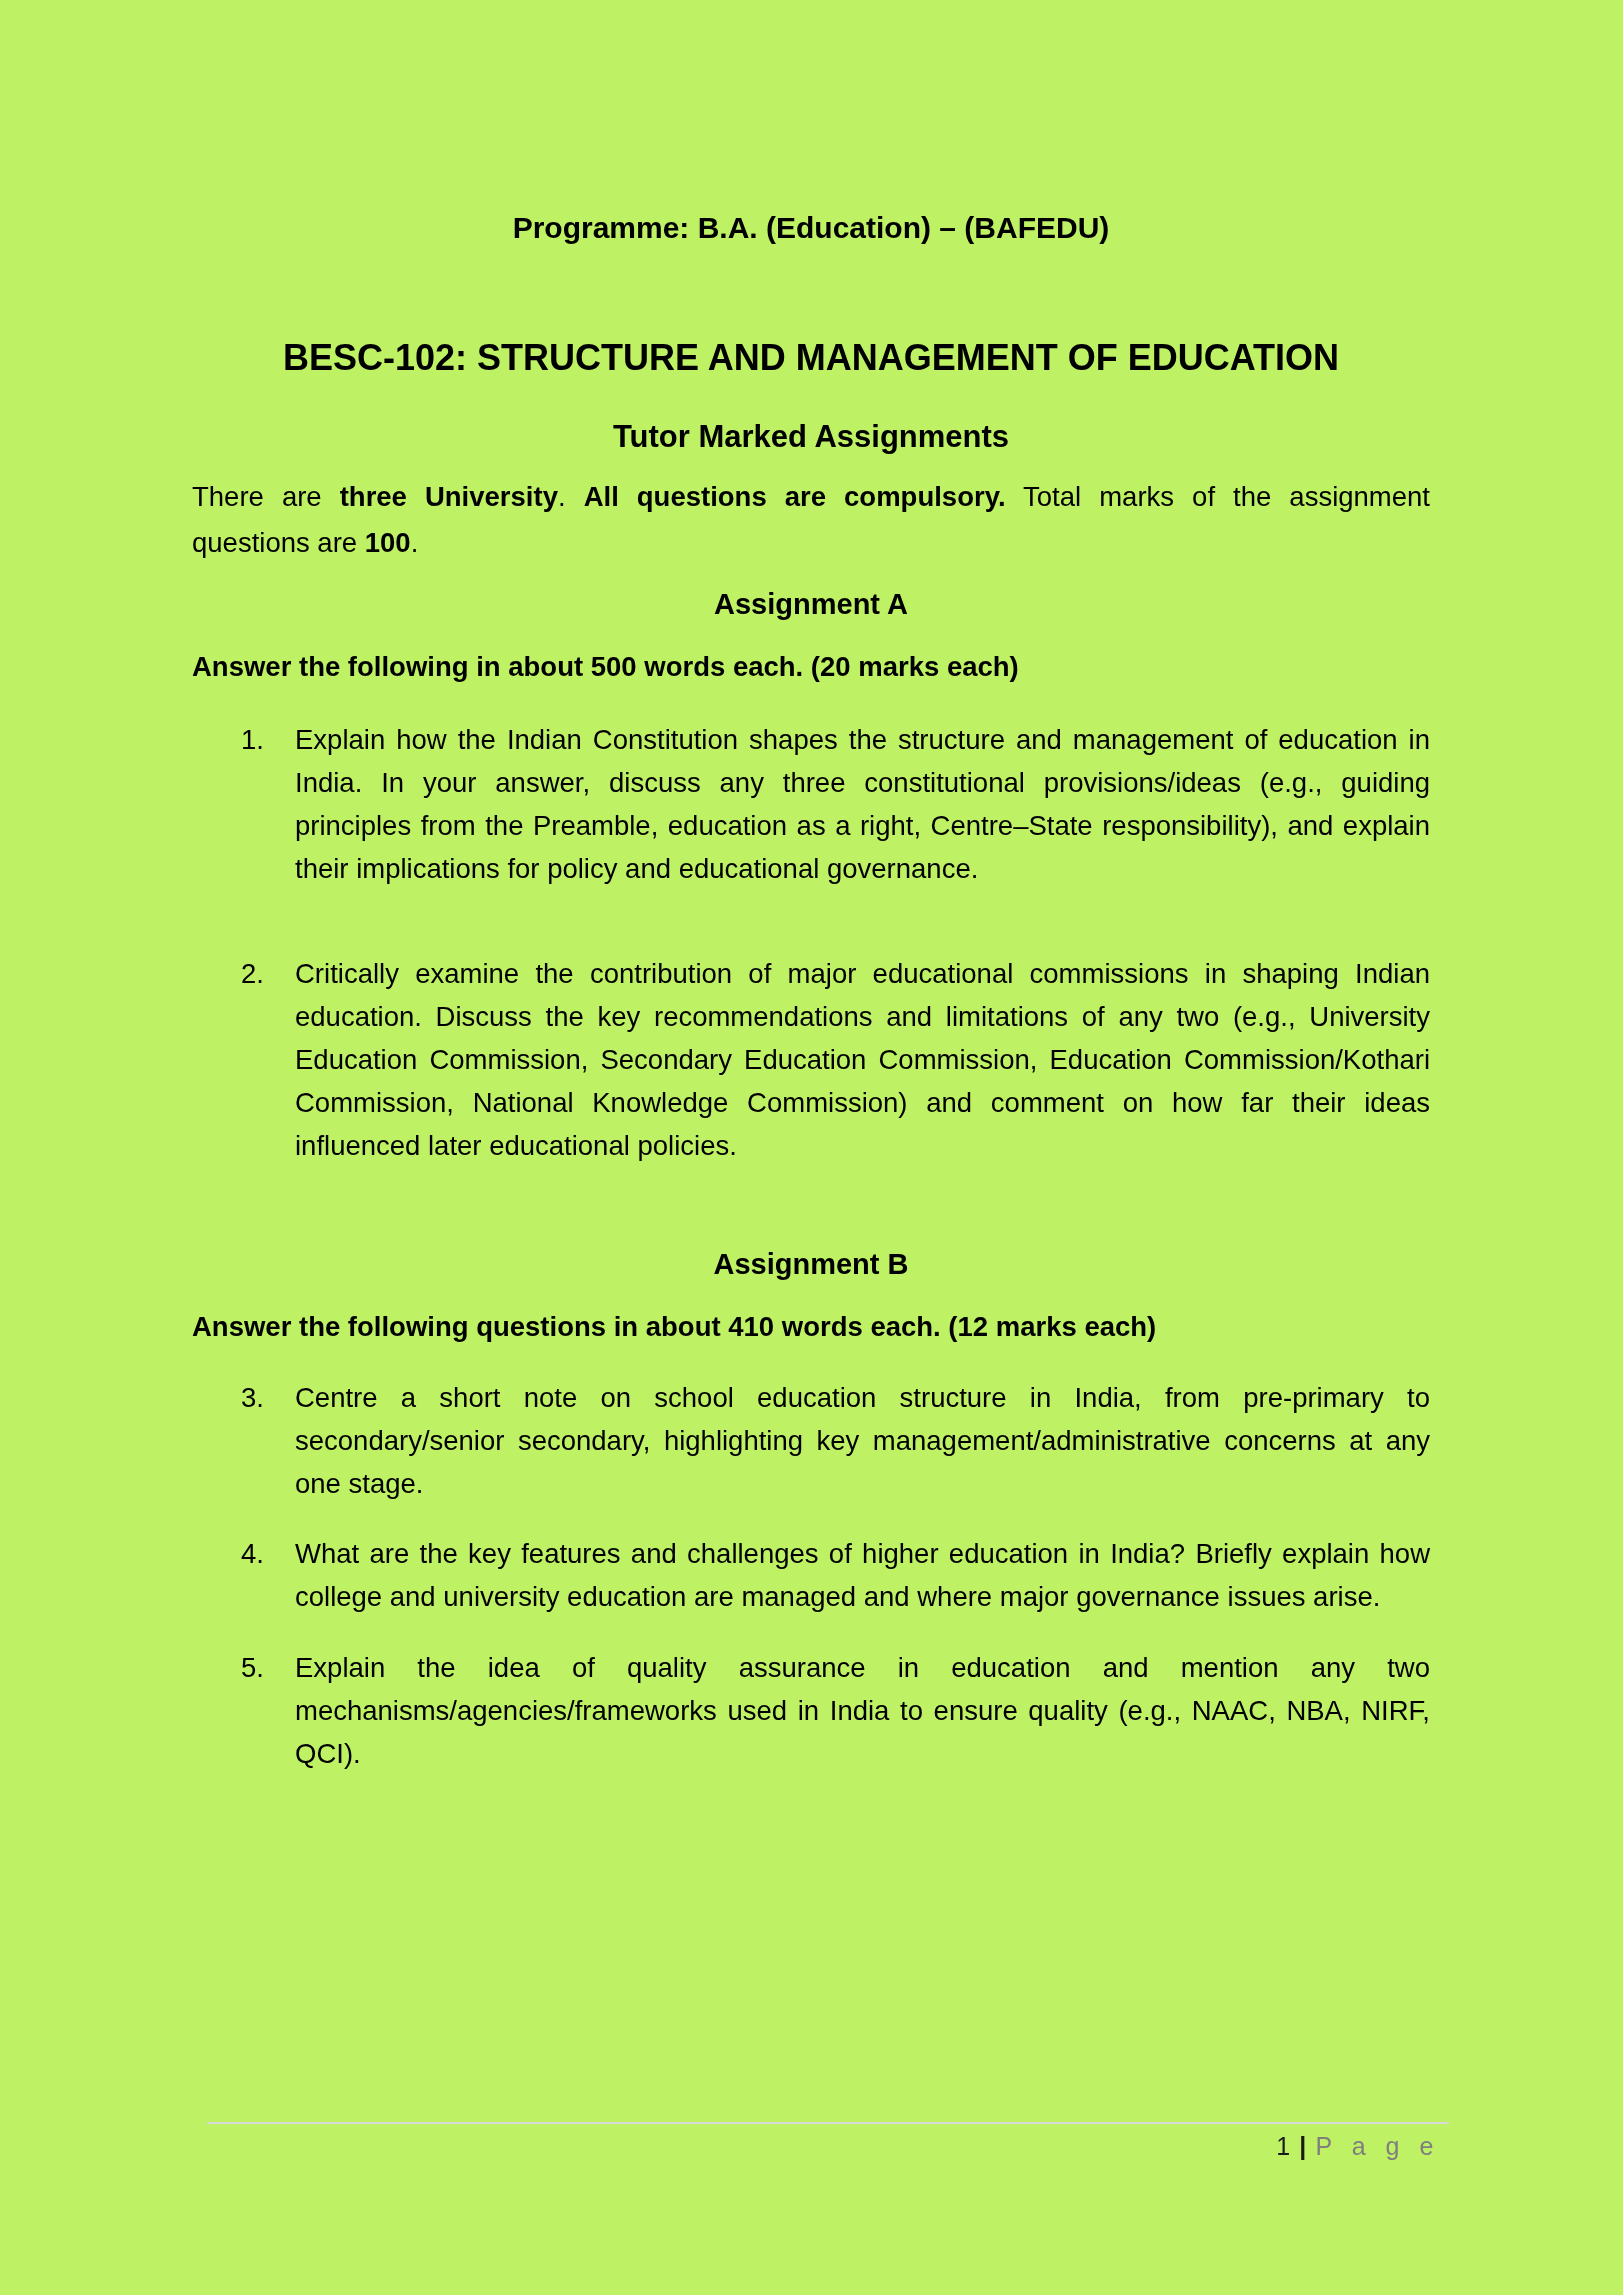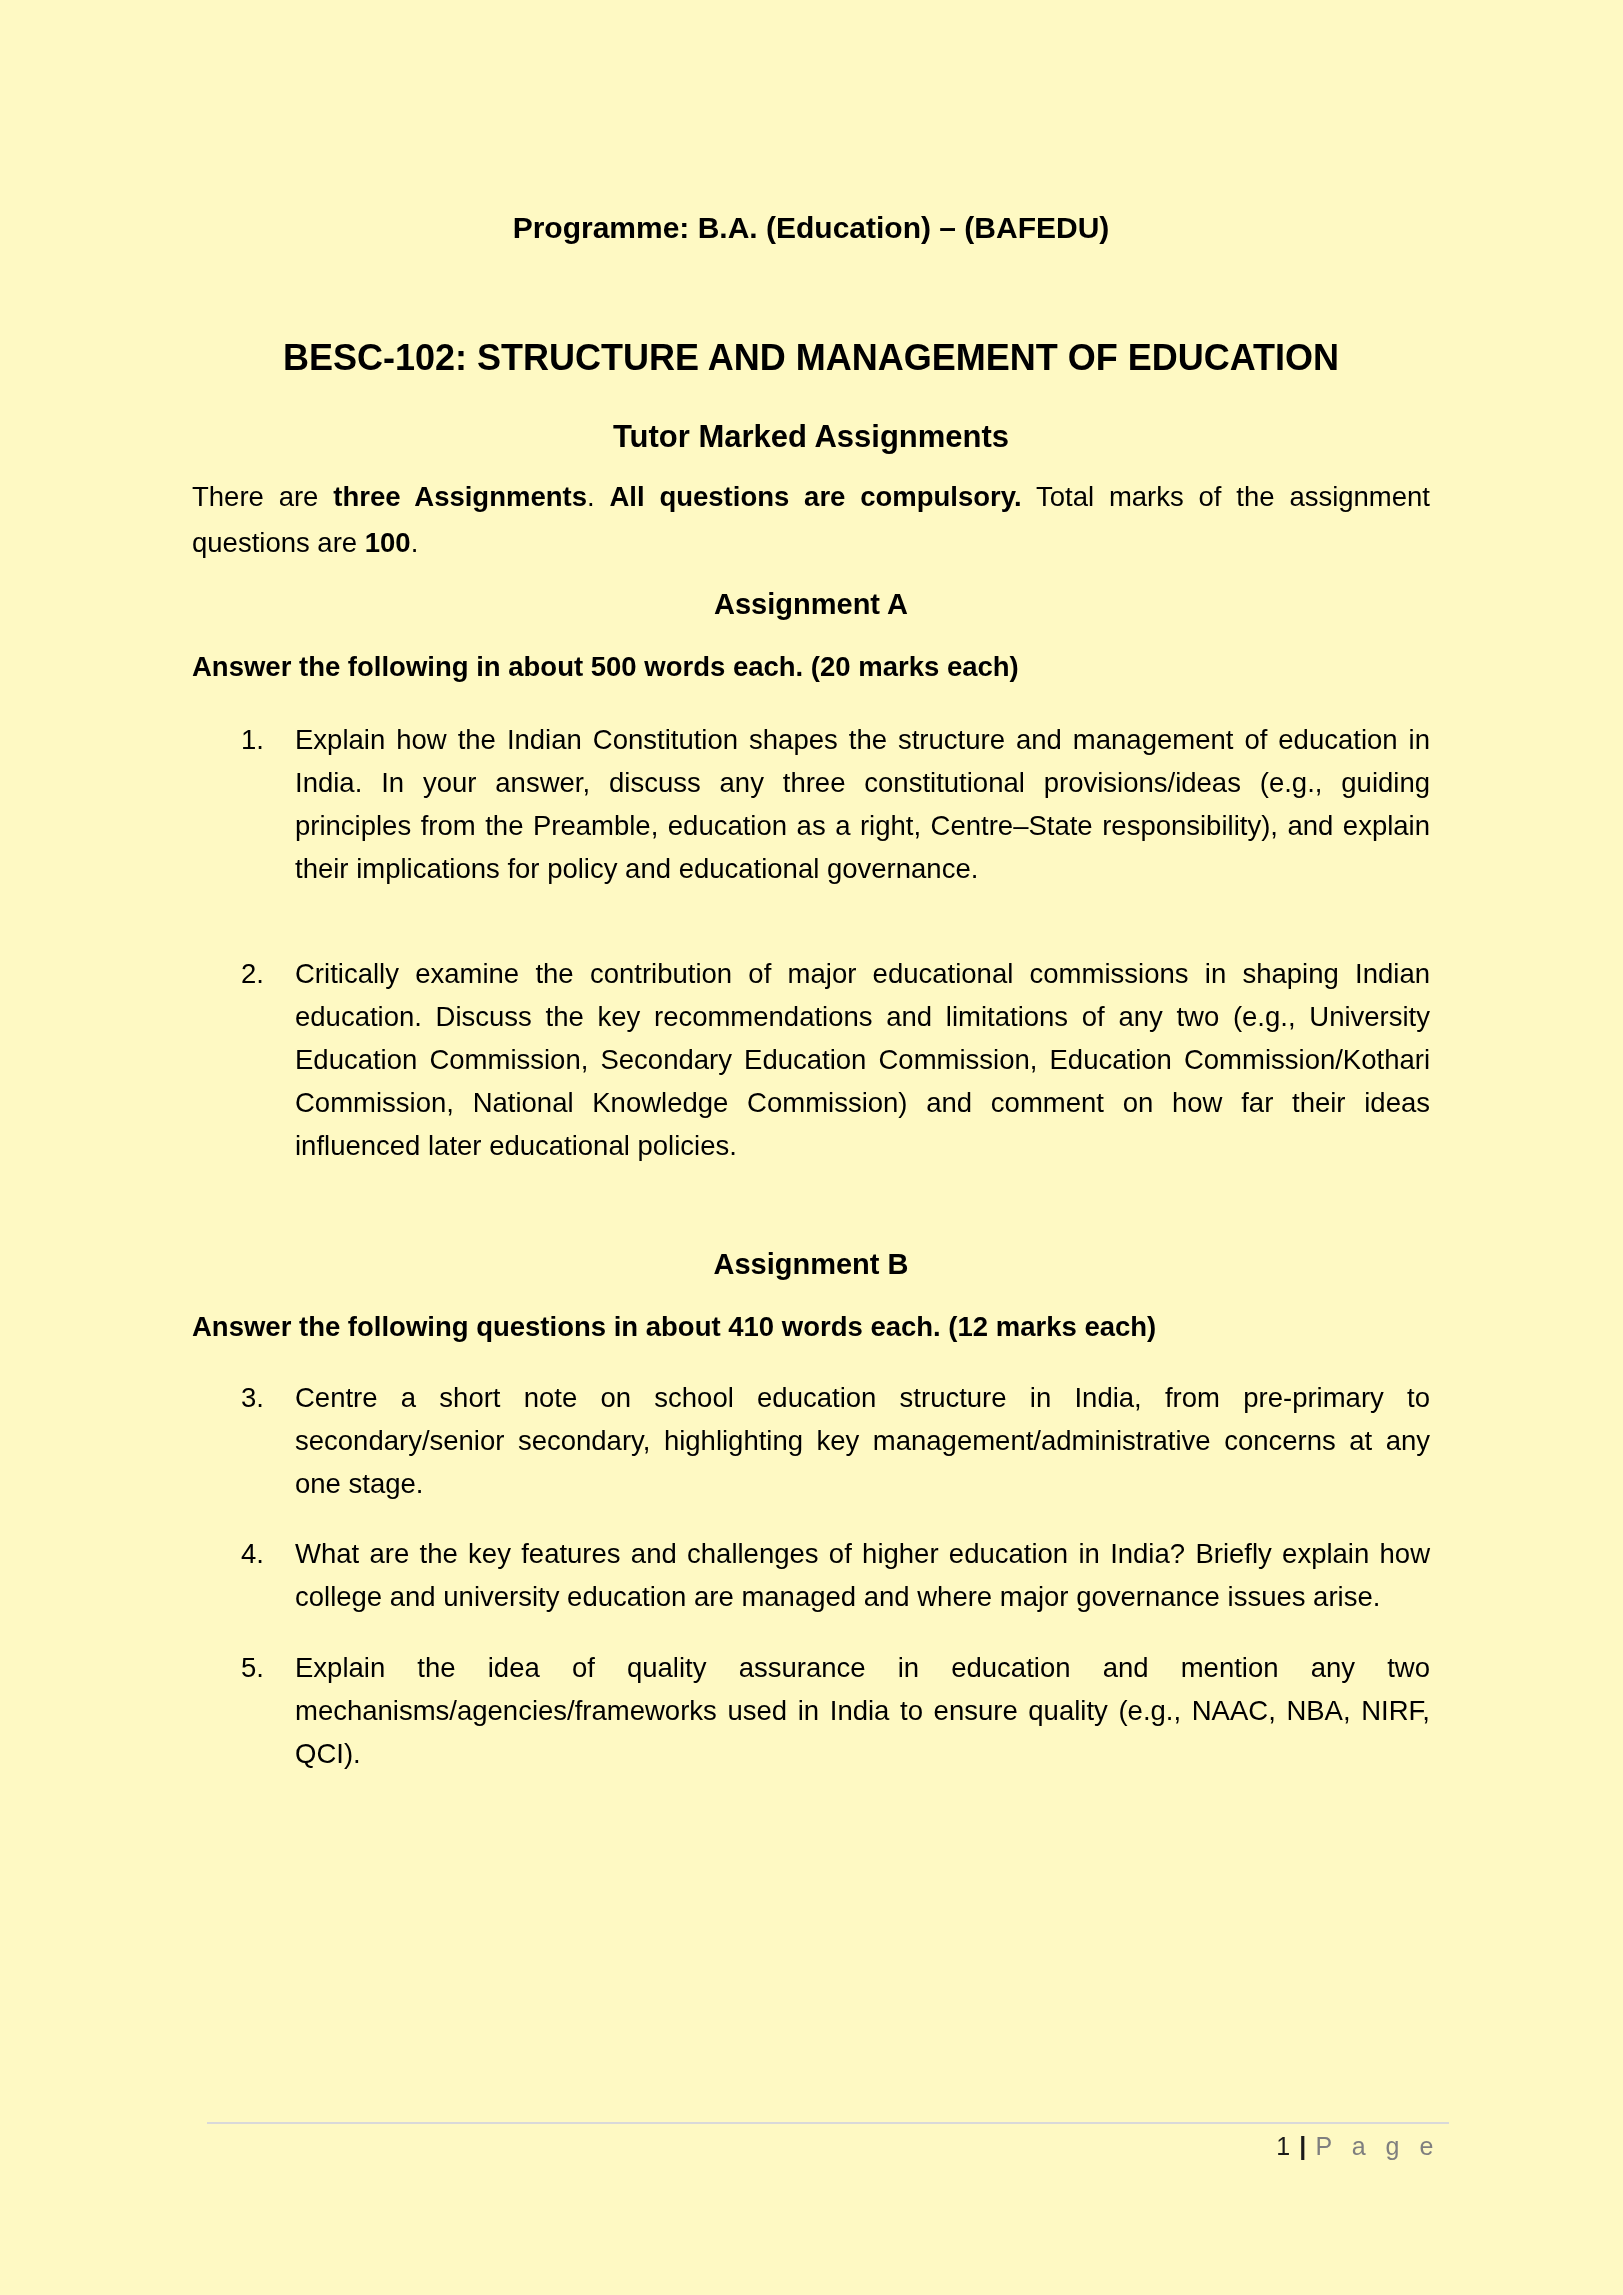--- a/index.html
+++ b/index.html
@@ -13,21 +13,21 @@
     font-family: "Liberation Sans", sans-serif;
     color: #000000;
     position: relative;
   }
   .page {
     position: relative;
     width: 1623px;
     height: 2295px;
     box-sizing: border-box;
     padding: 209px 193px 4px 192px;
-    background: #fef9c3;
+    background: #bef264;
     overflow: hidden;
   }
   .doc-title {
     margin: 0;
     font-size: 30px;
     line-height: 38px;
     font-weight: bold;
     text-align: center;
   }
   .course-heading {
@@ -123,21 +123,21 @@
 
 <div class="page">
 
   <h1 class="doc-title">Programme: B.A. (Education) – (BAFEDU)</h1>
 
   <h2 class="course-heading">BESC-102: STRUCTURE AND MANAGEMENT OF EDUCATION</h2>
 
   <h2 class="subtitle">Tutor Marked Assignments</h2>
 
 
-  <p class="intro"><span>There are </span><b>three Assignments</b><span>. </span><b>All questions are compulsory.</b><span> Total marks of the assignment questions are </span><b>100</b><span>.</span></p>
+  <p class="intro"><span>There are </span><b>three University</b><span>. </span><b>All questions are compulsory.</b><span> Total marks of the assignment questions are </span><b>100</b><span>.</span></p>
 
   <h3 class="section-heading">Assignment A</h3>
 
   <p class="instruction">Answer the following in about 500 words each. (20 marks each)</p>
 
   <div class="question q1">
     <span class="qnum">1.</span>
     <div class="qtext">Explain how the Indian Constitution shapes the structure and management of education in India. In your answer, discuss any three constitutional provisions/ideas (e.g., guiding principles from the Preamble, education as a right, Centre–State responsibility), and explain their implications for policy and educational governance.</div>
   </div>
 

